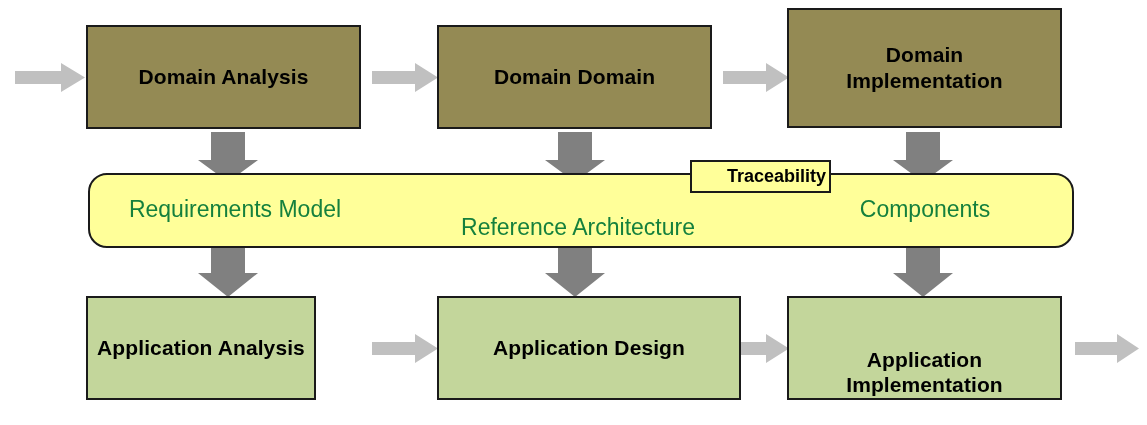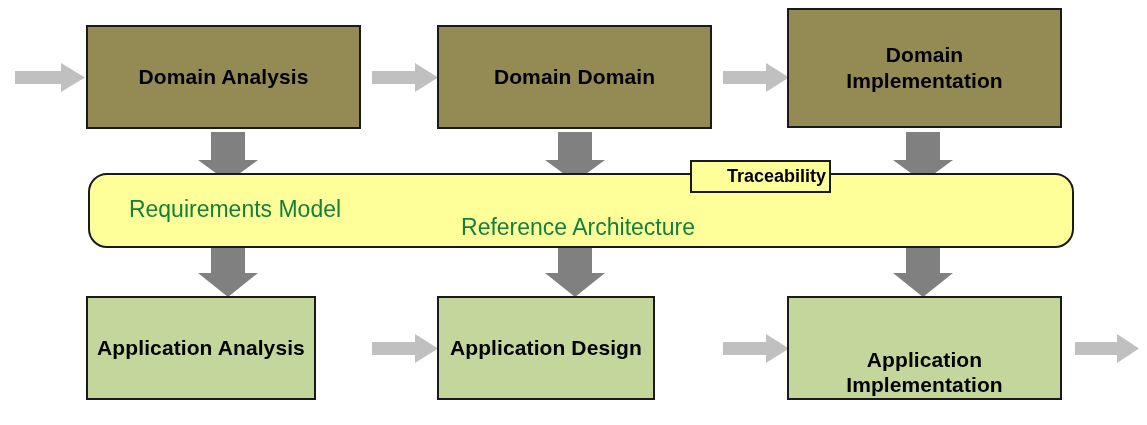--- a/index.html
+++ b/index.html
@@ -156,30 +156,33 @@
   <div id="artifact-bar"></div>
 
   <div class="artifact-label" style="left:235px;">
     <span>Requirements Model</span>
   </div>
 
   <div class="artifact-label" style="left:578px;margin-top:18px;">
     <span>Reference Architecture</span>
   </div>
 
+  <div class="artifact-label" style="left:925px;">
+    <span>Components</span>
+  </div>
 
   <div id="traceability-box">
     <span>Traceability</span>
   </div>
 
   <div class="pbox app" style="left:86px; top:296px; width:230px; height:104px;">
     <span>Application Analysis</span>
   </div>
 
-  <div class="pbox app" style="left:437px; top:296px; width:218px; height:104px;">
+  <div class="pbox app" style="left:437px; top:296px; width:304px; height:104px;">
     <span>Application Design</span>
   </div>
 
   <div class="pbox app" style="left:787px; top:296px; width:275px; height:104px;align-items:flex-end;">
     <span style="max-width:210px;">Application Implementation</span>
   </div>
 
 </div>
 
 </body></html>

